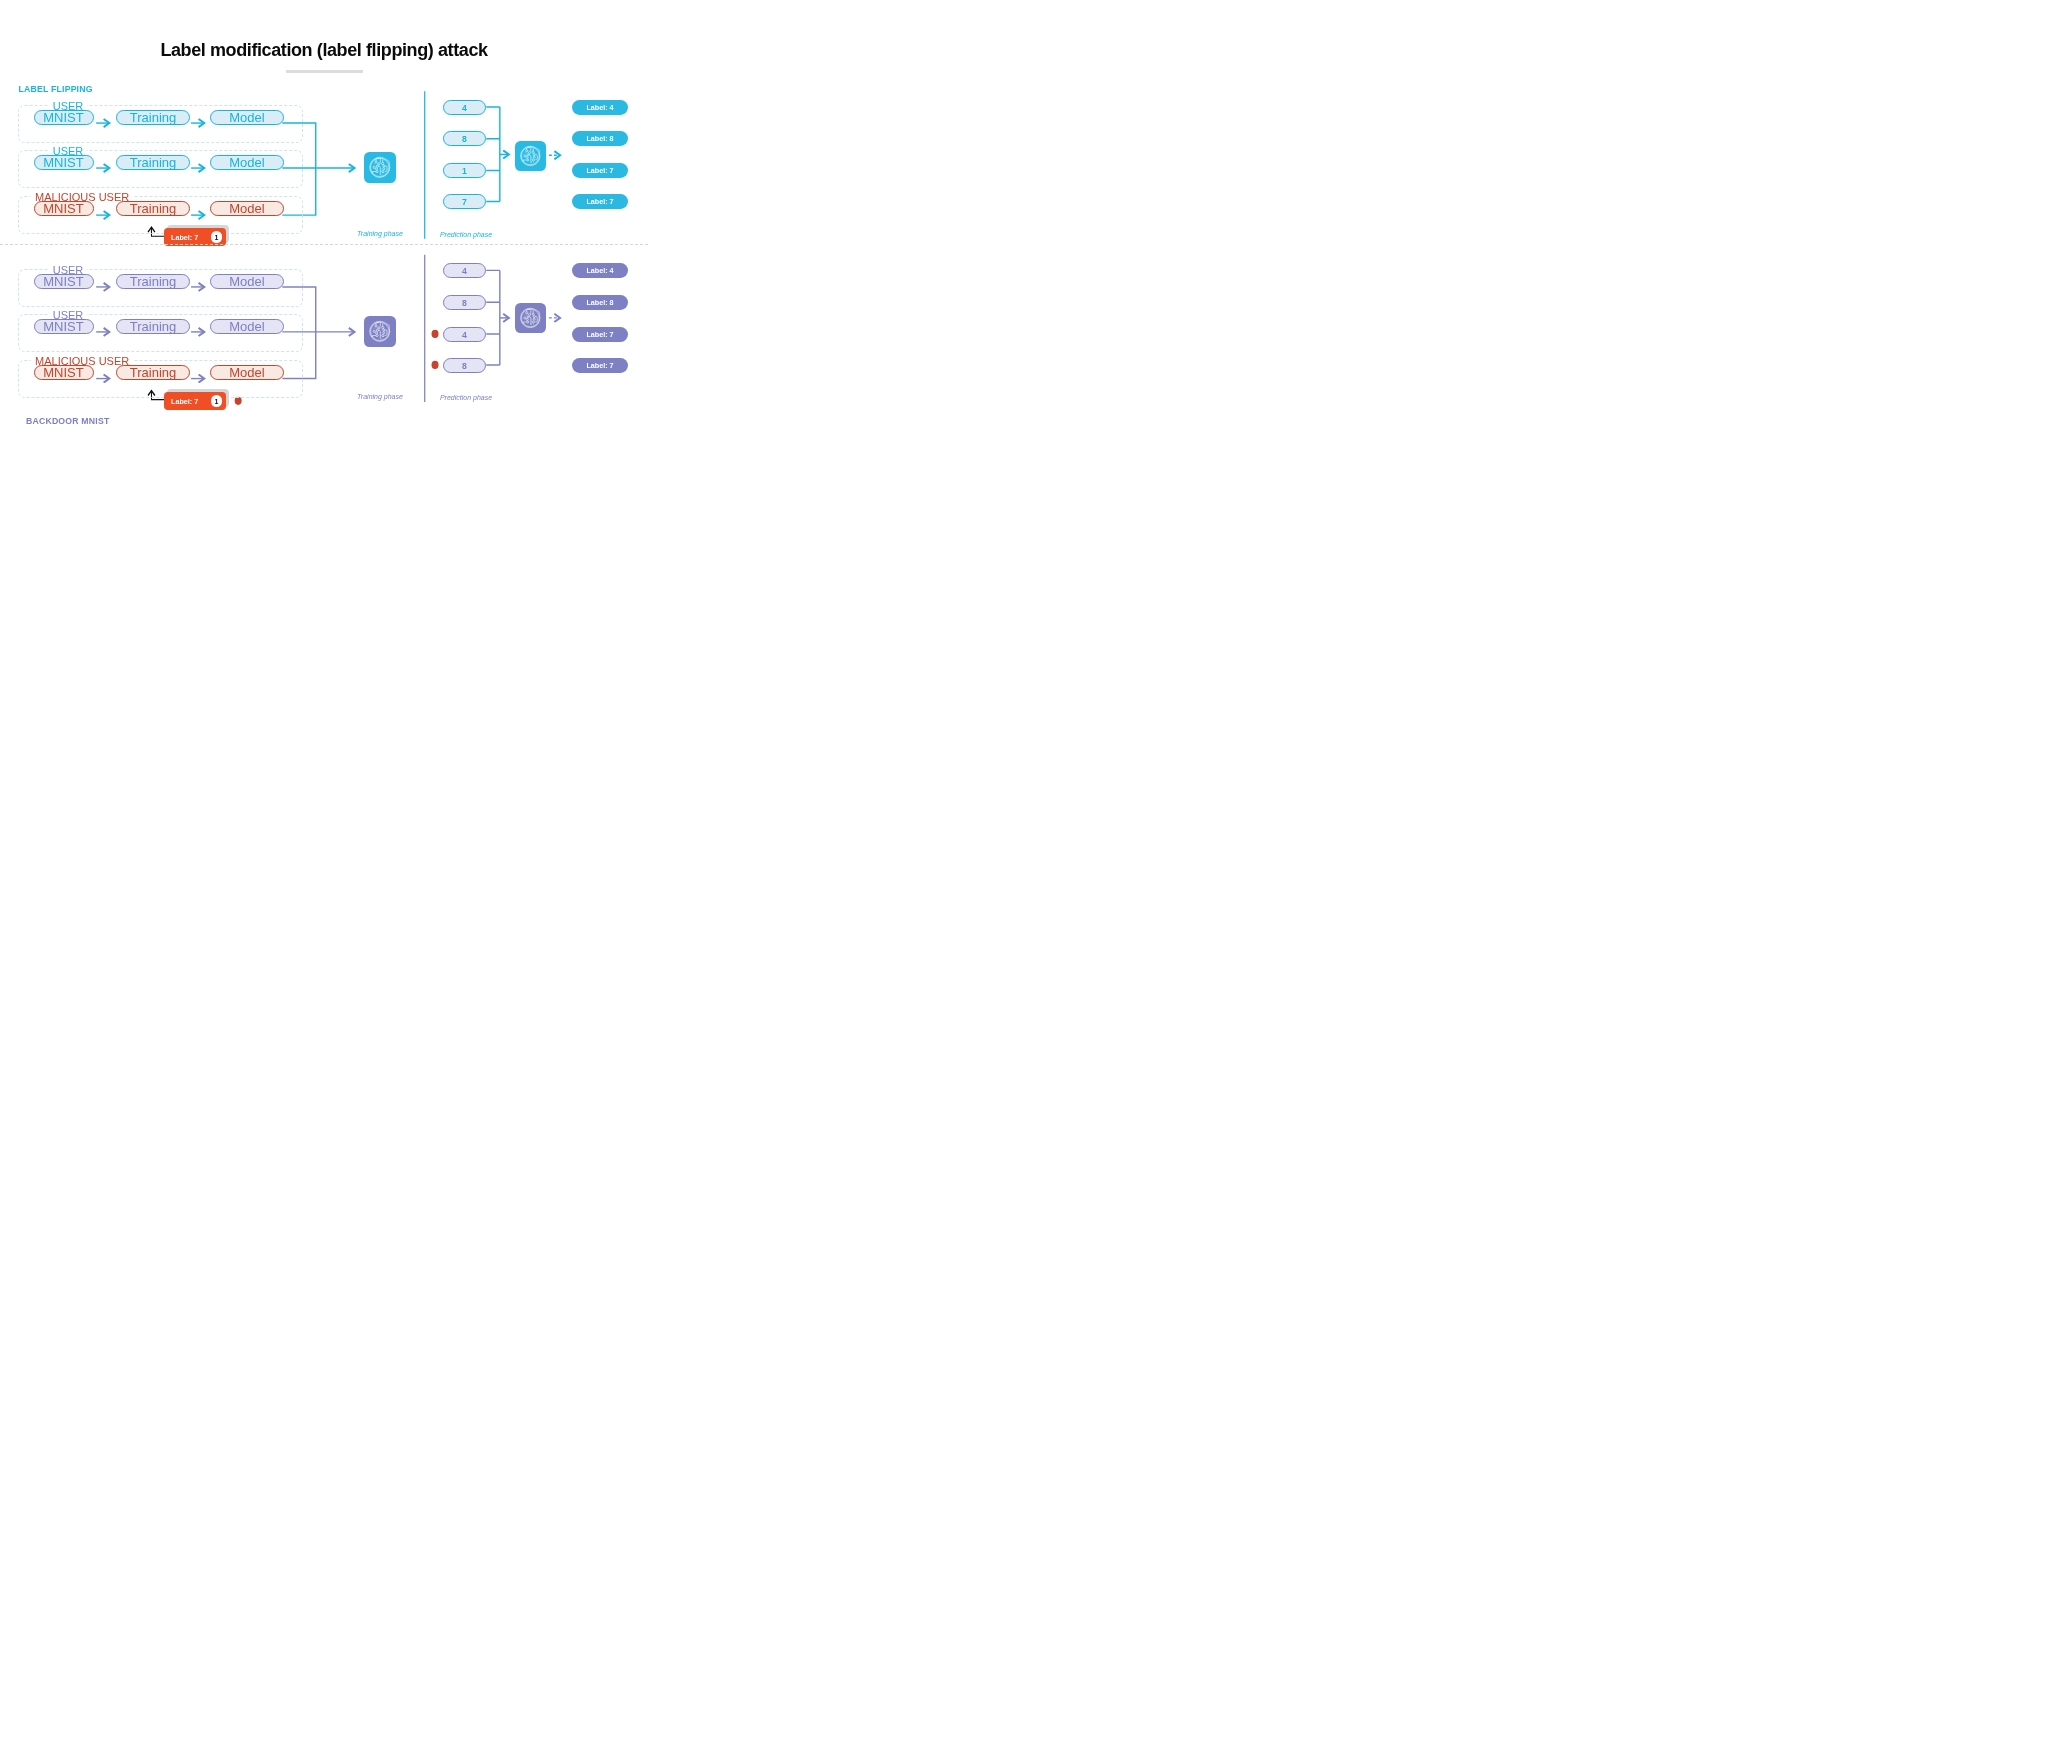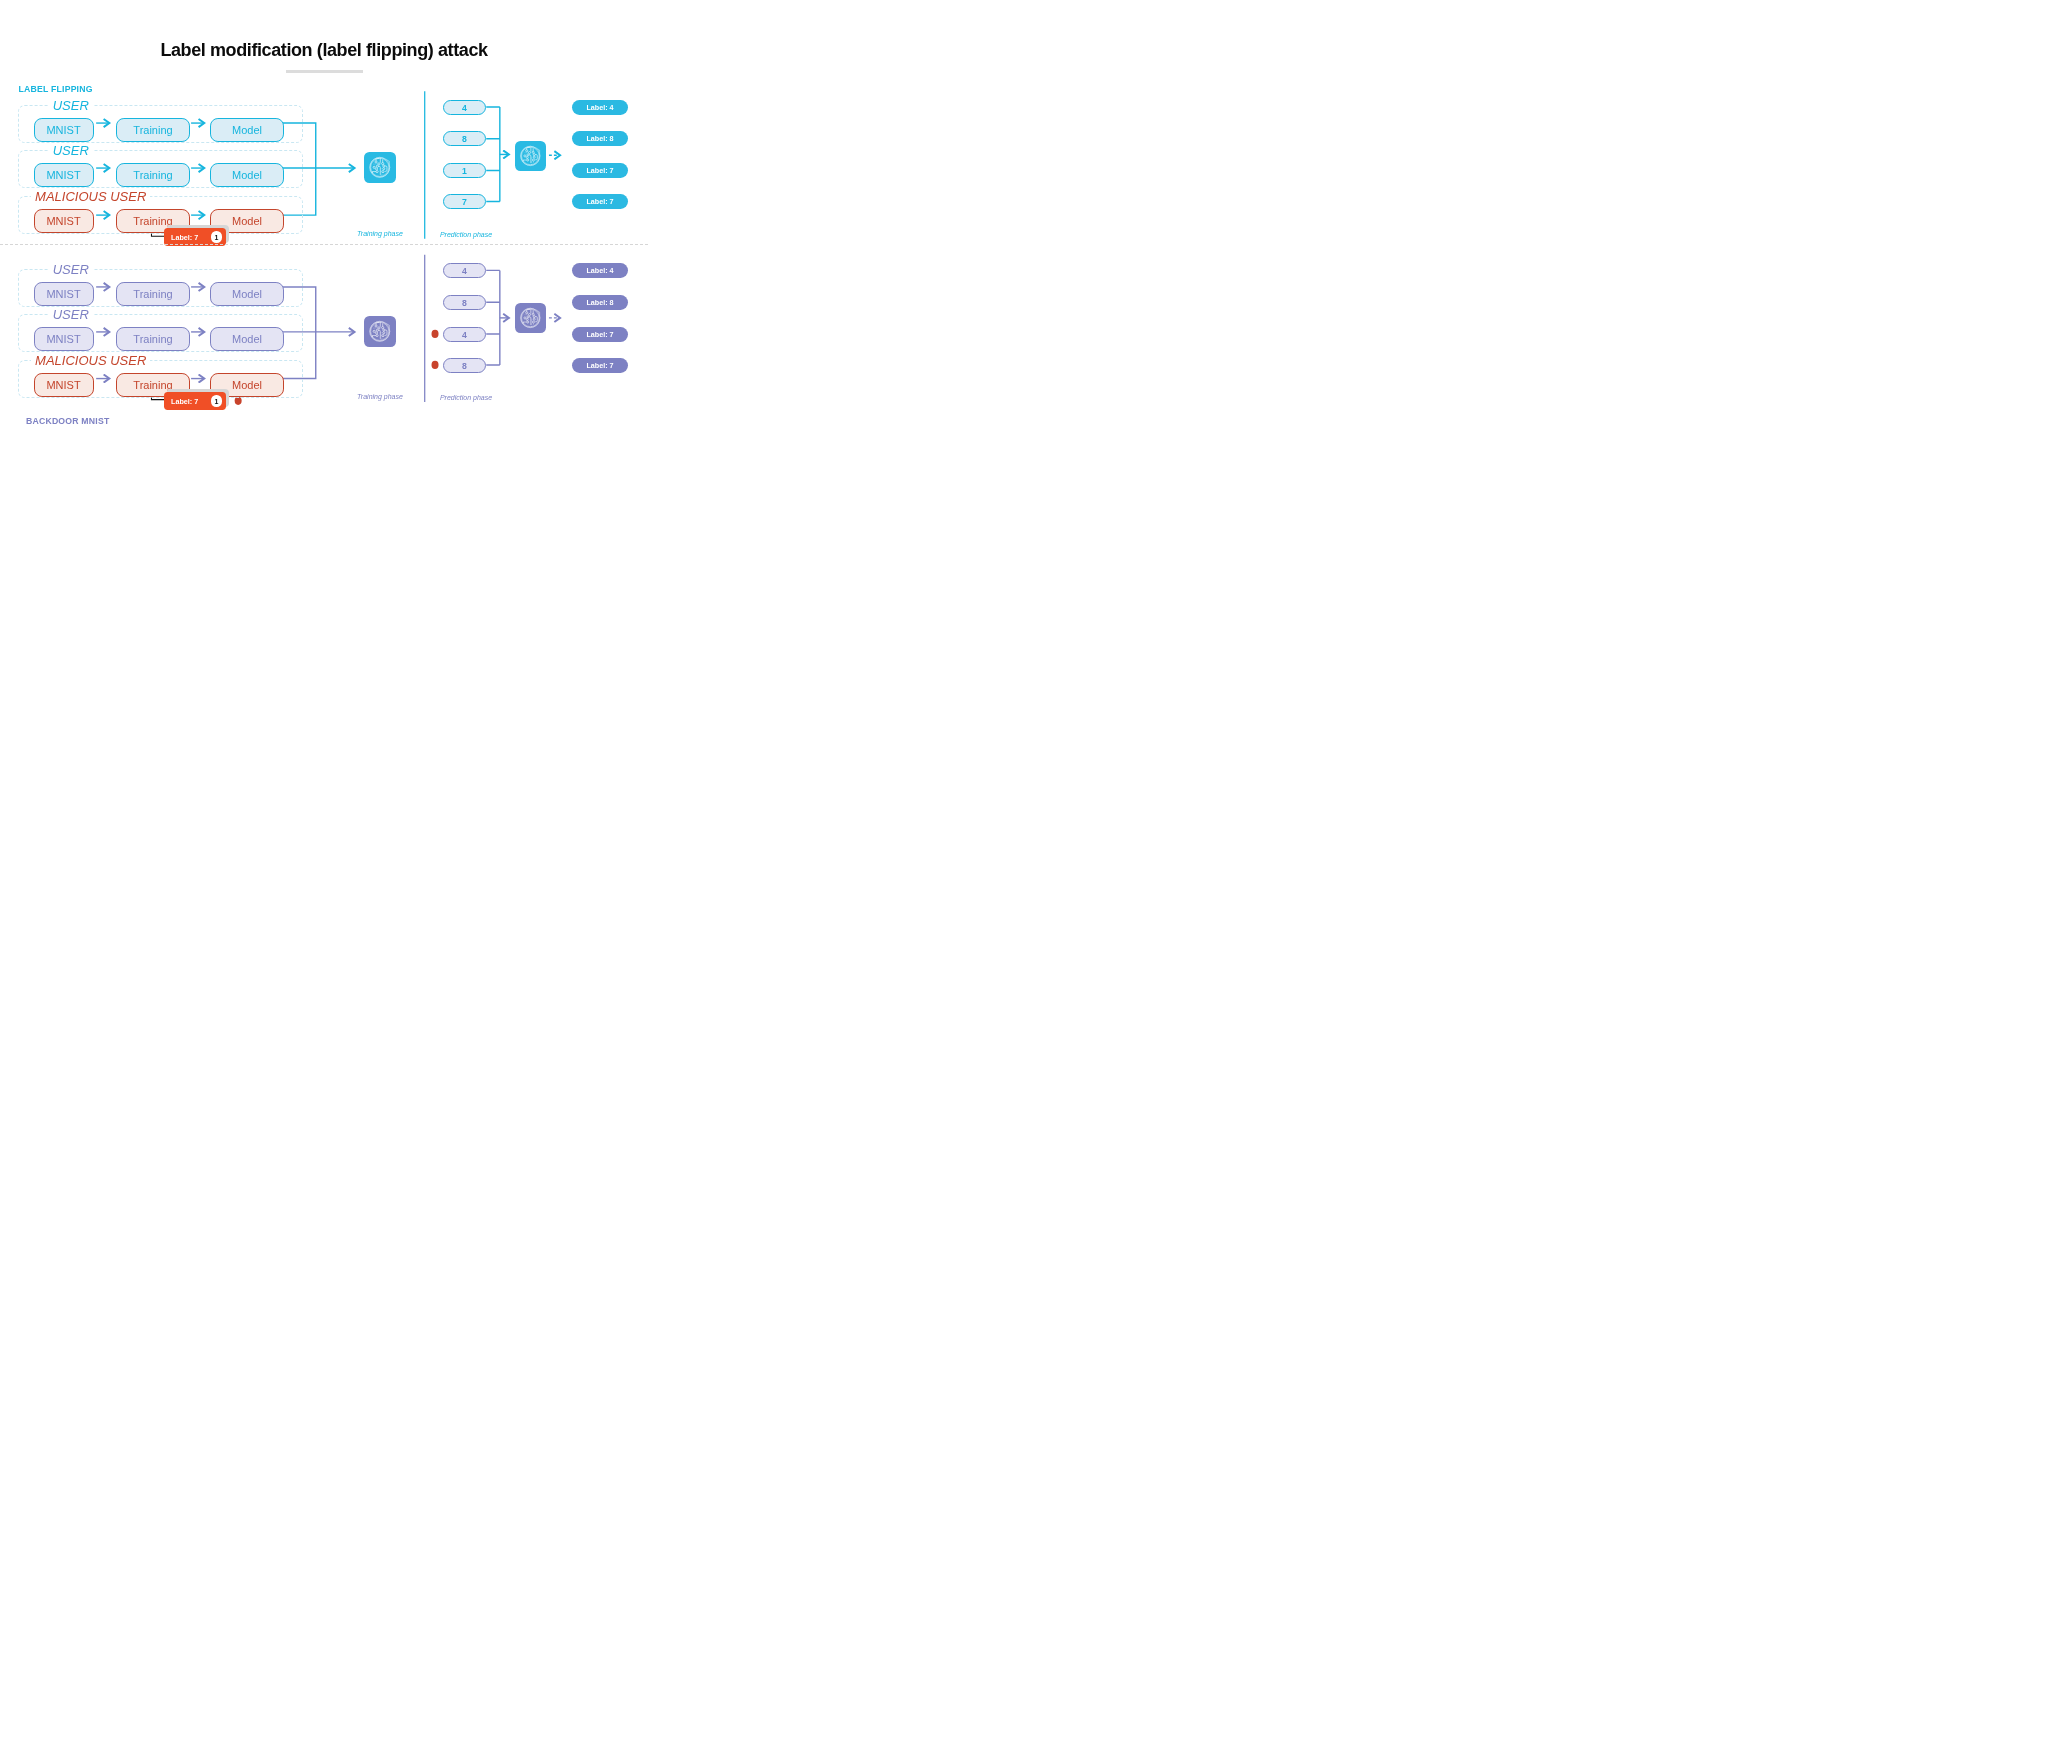--- a/index.html
+++ b/index.html
@@ -13,25 +13,25 @@
   #title-underline{left:286px;top:46px;width:77px;height:2.9px;background:#dcdcdc;}
 
   
   .sec-head{font-size:8.7px;font-weight:800;letter-spacing:0.2px;}
   .cyan-t{color:#16b5de;}
   .purple-t{color:#7d81c3;}
   .red-t{color:#c4452c;}
 
   
   .urow{border:0.8px dashed #c9e7f2;border-radius:6.6px;width:283px;height:36px;left:18px;}
-  .owner{position:absolute;top:-5.4px;background:#fff;padding:0 3.7px;font-size:13px;line-height:10px;font-style:italic;}
-
-  
-  .pill{position:absolute;top:12px;height:24px;border-radius:7.9px;box-sizing:border-box;
-        display:flex;align-items:center;justify-content:center;font-size:11px;font-weight:500;}
+  .owner{position:absolute;top:-5.4px;background:#fff;padding:0 3.7px;font-size:11px;line-height:10px;}
+
+  
+  .pill{position:absolute;top:4px;height:15px;border-radius:7.9px;box-sizing:border-box;
+        display:flex;align-items:center;justify-content:center;font-size:13px;font-weight:500;}
   .c-pill{background:#daedf6;border:1px solid #16b5de;color:#16b5de;}
   .p-pill{background:#e4e4f4;border:1px solid #7d81c3;color:#7d81c3;}
   .r-pill{background:#f9e9e3;border:1px solid #c4452c;color:#c4452c;}
 
   
   .opill{width:43px;height:15.3px;left:443px;border-radius:7.9px;box-sizing:border-box;
          display:flex;align-items:center;justify-content:center;font-size:8.7px;font-weight:600;}
   .opill.c-pill{border-width:1px;}
   
   .lpill{width:56px;height:15px;left:572px;border-radius:7.4px;display:flex;align-items:center;

